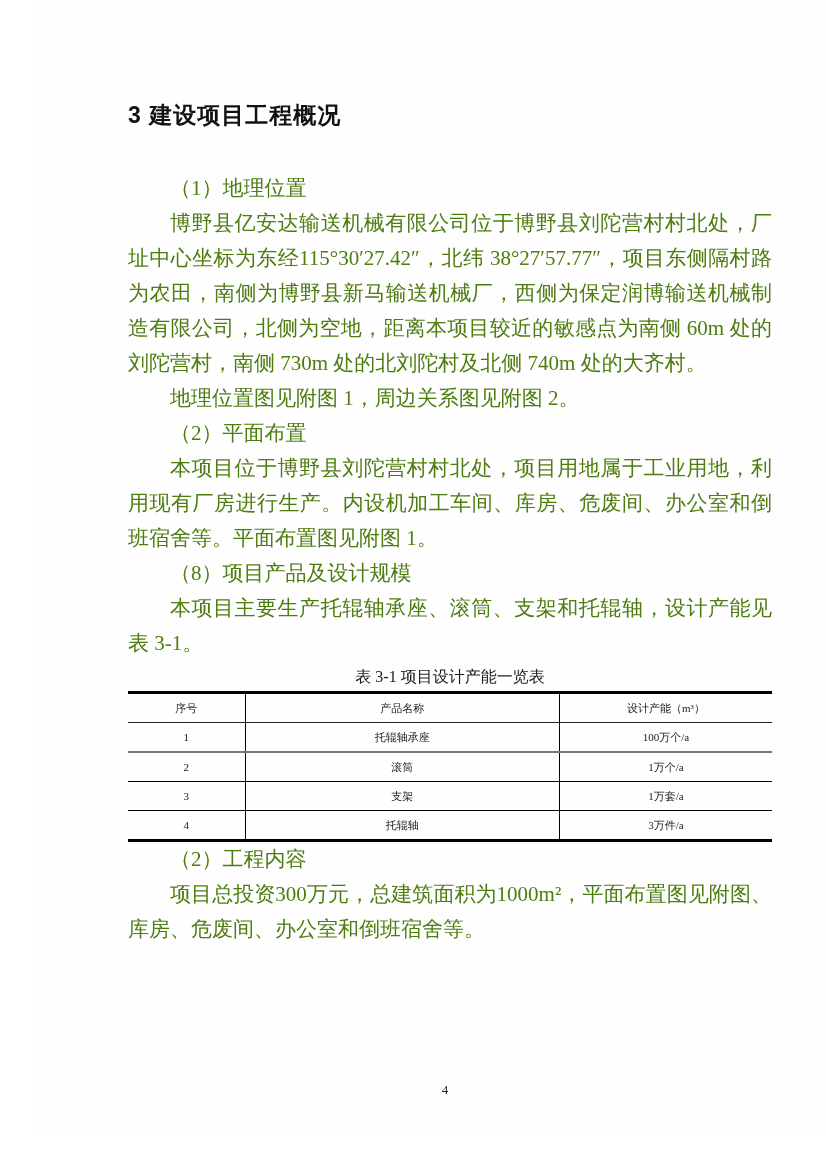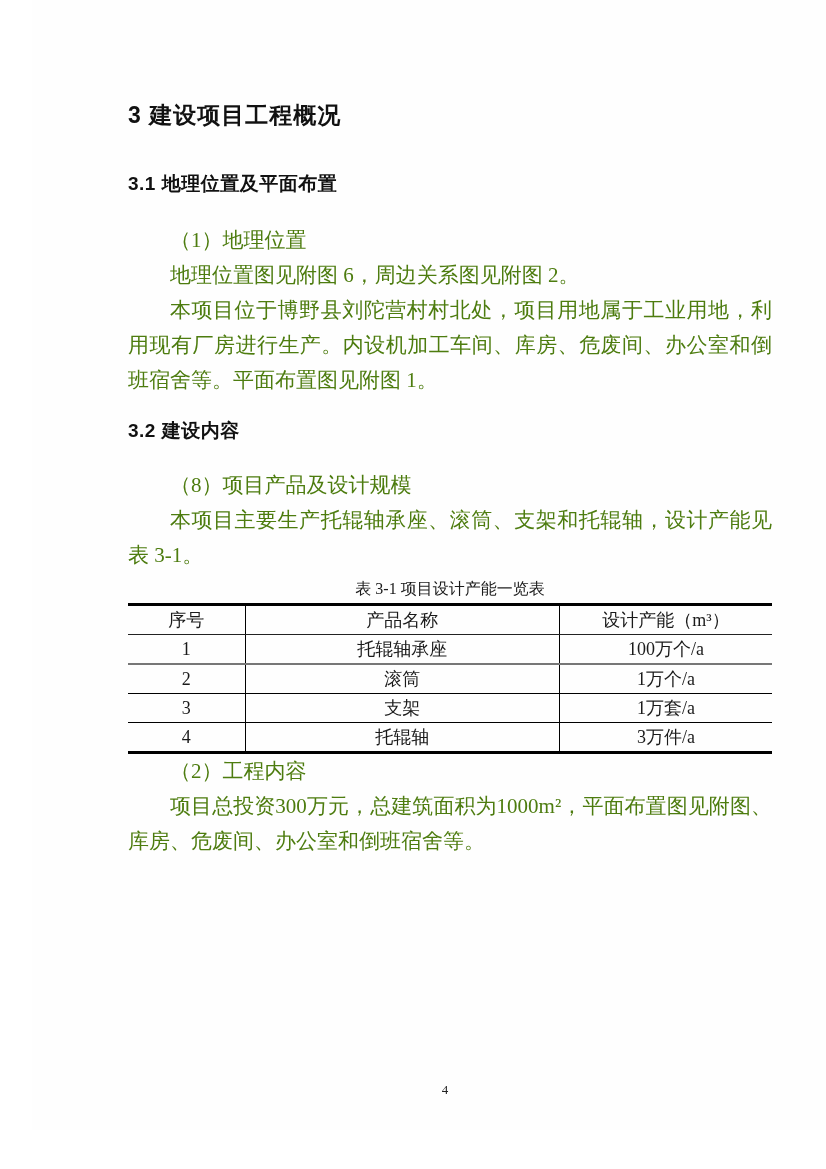--- a/index.html
+++ b/index.html
@@ -53,21 +53,21 @@
   table.cap-table {
     width: 100%;
     border-collapse: collapse;
     border-top: 3px solid #000;
     border-bottom: 3px solid #000;
     table-layout: fixed;
   }
   table.cap-table th,
   table.cap-table td {
     text-align: center;
-    font-size: 18px;
+    font-size: 11px;
     font-weight: normal;
     height: 28px;
     line-height: 28px;
     border-left: 1.2px solid #000;
     padding: 0 4px;
     color: #1a1a1a;
   }
   table.cap-table th:first-child,
   table.cap-table td:first-child { border-left: none; }
   table.cap-table thead th { border-bottom: 1.6px solid #222; }
@@ -88,27 +88,27 @@
   }
 </style>
 </head>
 <body>
 
 <div class="page">
   <div class="content">
 
     <div class="h1">3 建设项目工程概况</div>
 
-    <div class="h2">3.1 地理位置及平面布置</div>
 
     <p class="para">（1）地理位置</p>
-    <p class="para">地理位置图见附图 6，周边关系图见附图 2。</p>
+    <p class="para">博野县亿安达输送机械有限公司位于博野县刘陀营村村北处，厂址中心坐标为东经115°30′27.42″，北纬 38°27′57.77″，项目东侧隔村路为农田，南侧为博野县新马输送机械厂，西侧为保定润博输送机械制造有限公司，北侧为空地，距离本项目较近的敏感点为南侧 60m 处的刘陀营村，南侧 730m 处的北刘陀村及北侧 740m 处的大齐村。</p>
+    <p class="para">地理位置图见附图 1，周边关系图见附图 2。</p>
+    <p class="para">（2）平面布置</p>
     <p class="para">本项目位于博野县刘陀营村村北处，项目用地属于工业用地，利用现有厂房进行生产。内设机加工车间、库房、危废间、办公室和倒班宿舍等。平面布置图见附图 1。</p>
 
-    <div class="h2 h2-32">3.2 建设内容</div>
 
     <p class="para">（8）项目产品及设计规模</p>
     <p class="para">本项目主要生产托辊轴承座、滚筒、支架和托辊轴，设计产能见表 3-1。</p>
 
     <div class="table-caption">表 3-1 项目设计产能一览表</div>
 
     <table class="cap-table">
       <colgroup>
         <col class="col-seq">
         <col class="col-name">

